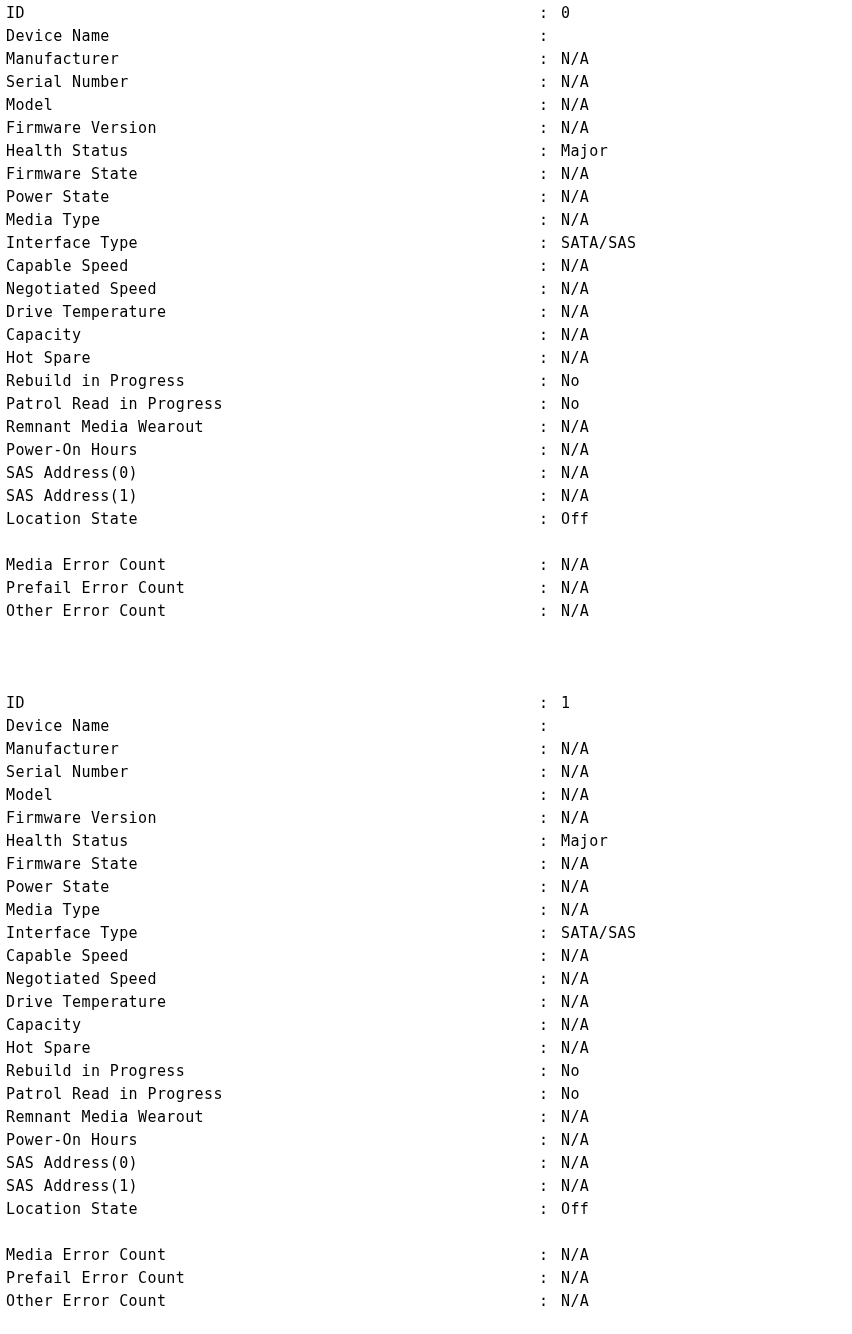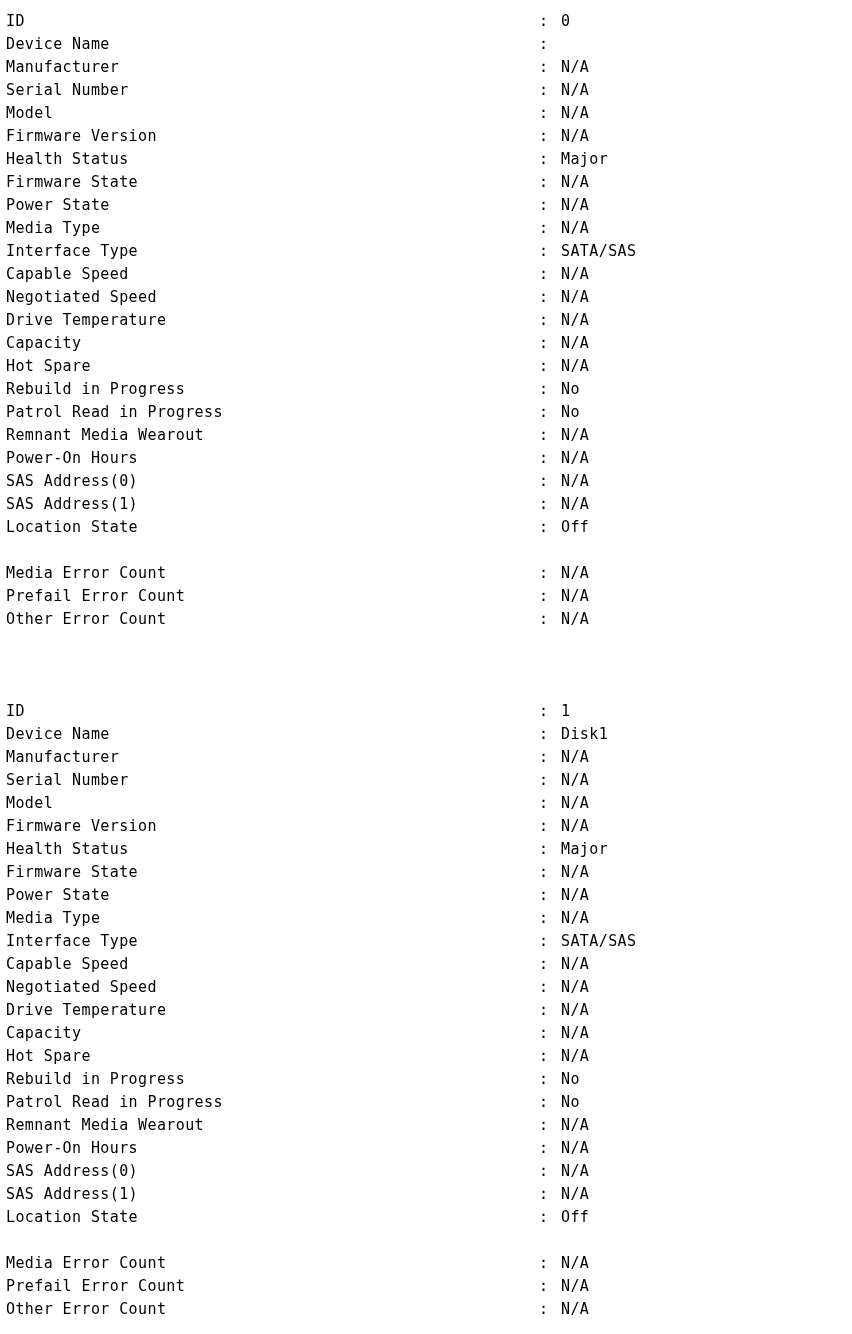--- a/index.html
+++ b/index.html
@@ -9,21 +9,21 @@
   }
   body {
     width: 852px;
     height: 1334px;
     font-family: "DejaVu Sans Mono", "Liberation Mono", monospace;
     font-size: 15px;
     color: #000000;
     overflow: hidden;
   }
   .page {
-    padding: 10px 0 0 6px;
+    padding: 2px 0 0 6px;
     box-sizing: border-box;
     width: 740px;
   }
   .block {
     display: block;
   }
   .row {
     display: flex;
     align-items: baseline;
     height: 23px;
@@ -85,21 +85,21 @@
         <div>
           <div class="row"><span class="label">Media Error Count</span><span class="colon">:</span><span class="value">N/A</span></div>
           <div class="row"><span class="label">Prefail Error Count</span><span class="colon">:</span><span class="value">N/A</span></div>
           <div class="row"><span class="label">Other Error Count</span><span class="colon">:</span><span class="value">N/A</span></div>
         </div>
         <div class="gap-large"></div>
       </div>
       <div class="block">
         <div>
           <div class="row"><span class="label">ID</span><span class="colon">:</span><span class="value">1</span></div>
-          <div class="row"><span class="label">Device Name</span><span class="colon">:</span><span class="value">Disk1</span></div>
+          <div class="row"><span class="label">Device Name</span><span class="colon">:</span></div>
           <div class="row"><span class="label">Manufacturer</span><span class="colon">:</span><span class="value">N/A</span></div>
           <div class="row"><span class="label">Serial Number</span><span class="colon">:</span><span class="value">N/A</span></div>
           <div class="row"><span class="label">Model</span><span class="colon">:</span><span class="value">N/A</span></div>
           <div class="row"><span class="label">Firmware Version</span><span class="colon">:</span><span class="value">N/A</span></div>
           <div class="row"><span class="label">Health Status</span><span class="colon">:</span><span class="value">Major</span></div>
           <div class="row"><span class="label">Firmware State</span><span class="colon">:</span><span class="value">N/A</span></div>
           <div class="row"><span class="label">Power State</span><span class="colon">:</span><span class="value">N/A</span></div>
           <div class="row"><span class="label">Media Type</span><span class="colon">:</span><span class="value">N/A</span></div>
           <div class="row"><span class="label">Interface Type</span><span class="colon">:</span><span class="value">SATA/SAS</span></div>
           <div class="row"><span class="label">Capable Speed</span><span class="colon">:</span><span class="value">N/A</span></div>

